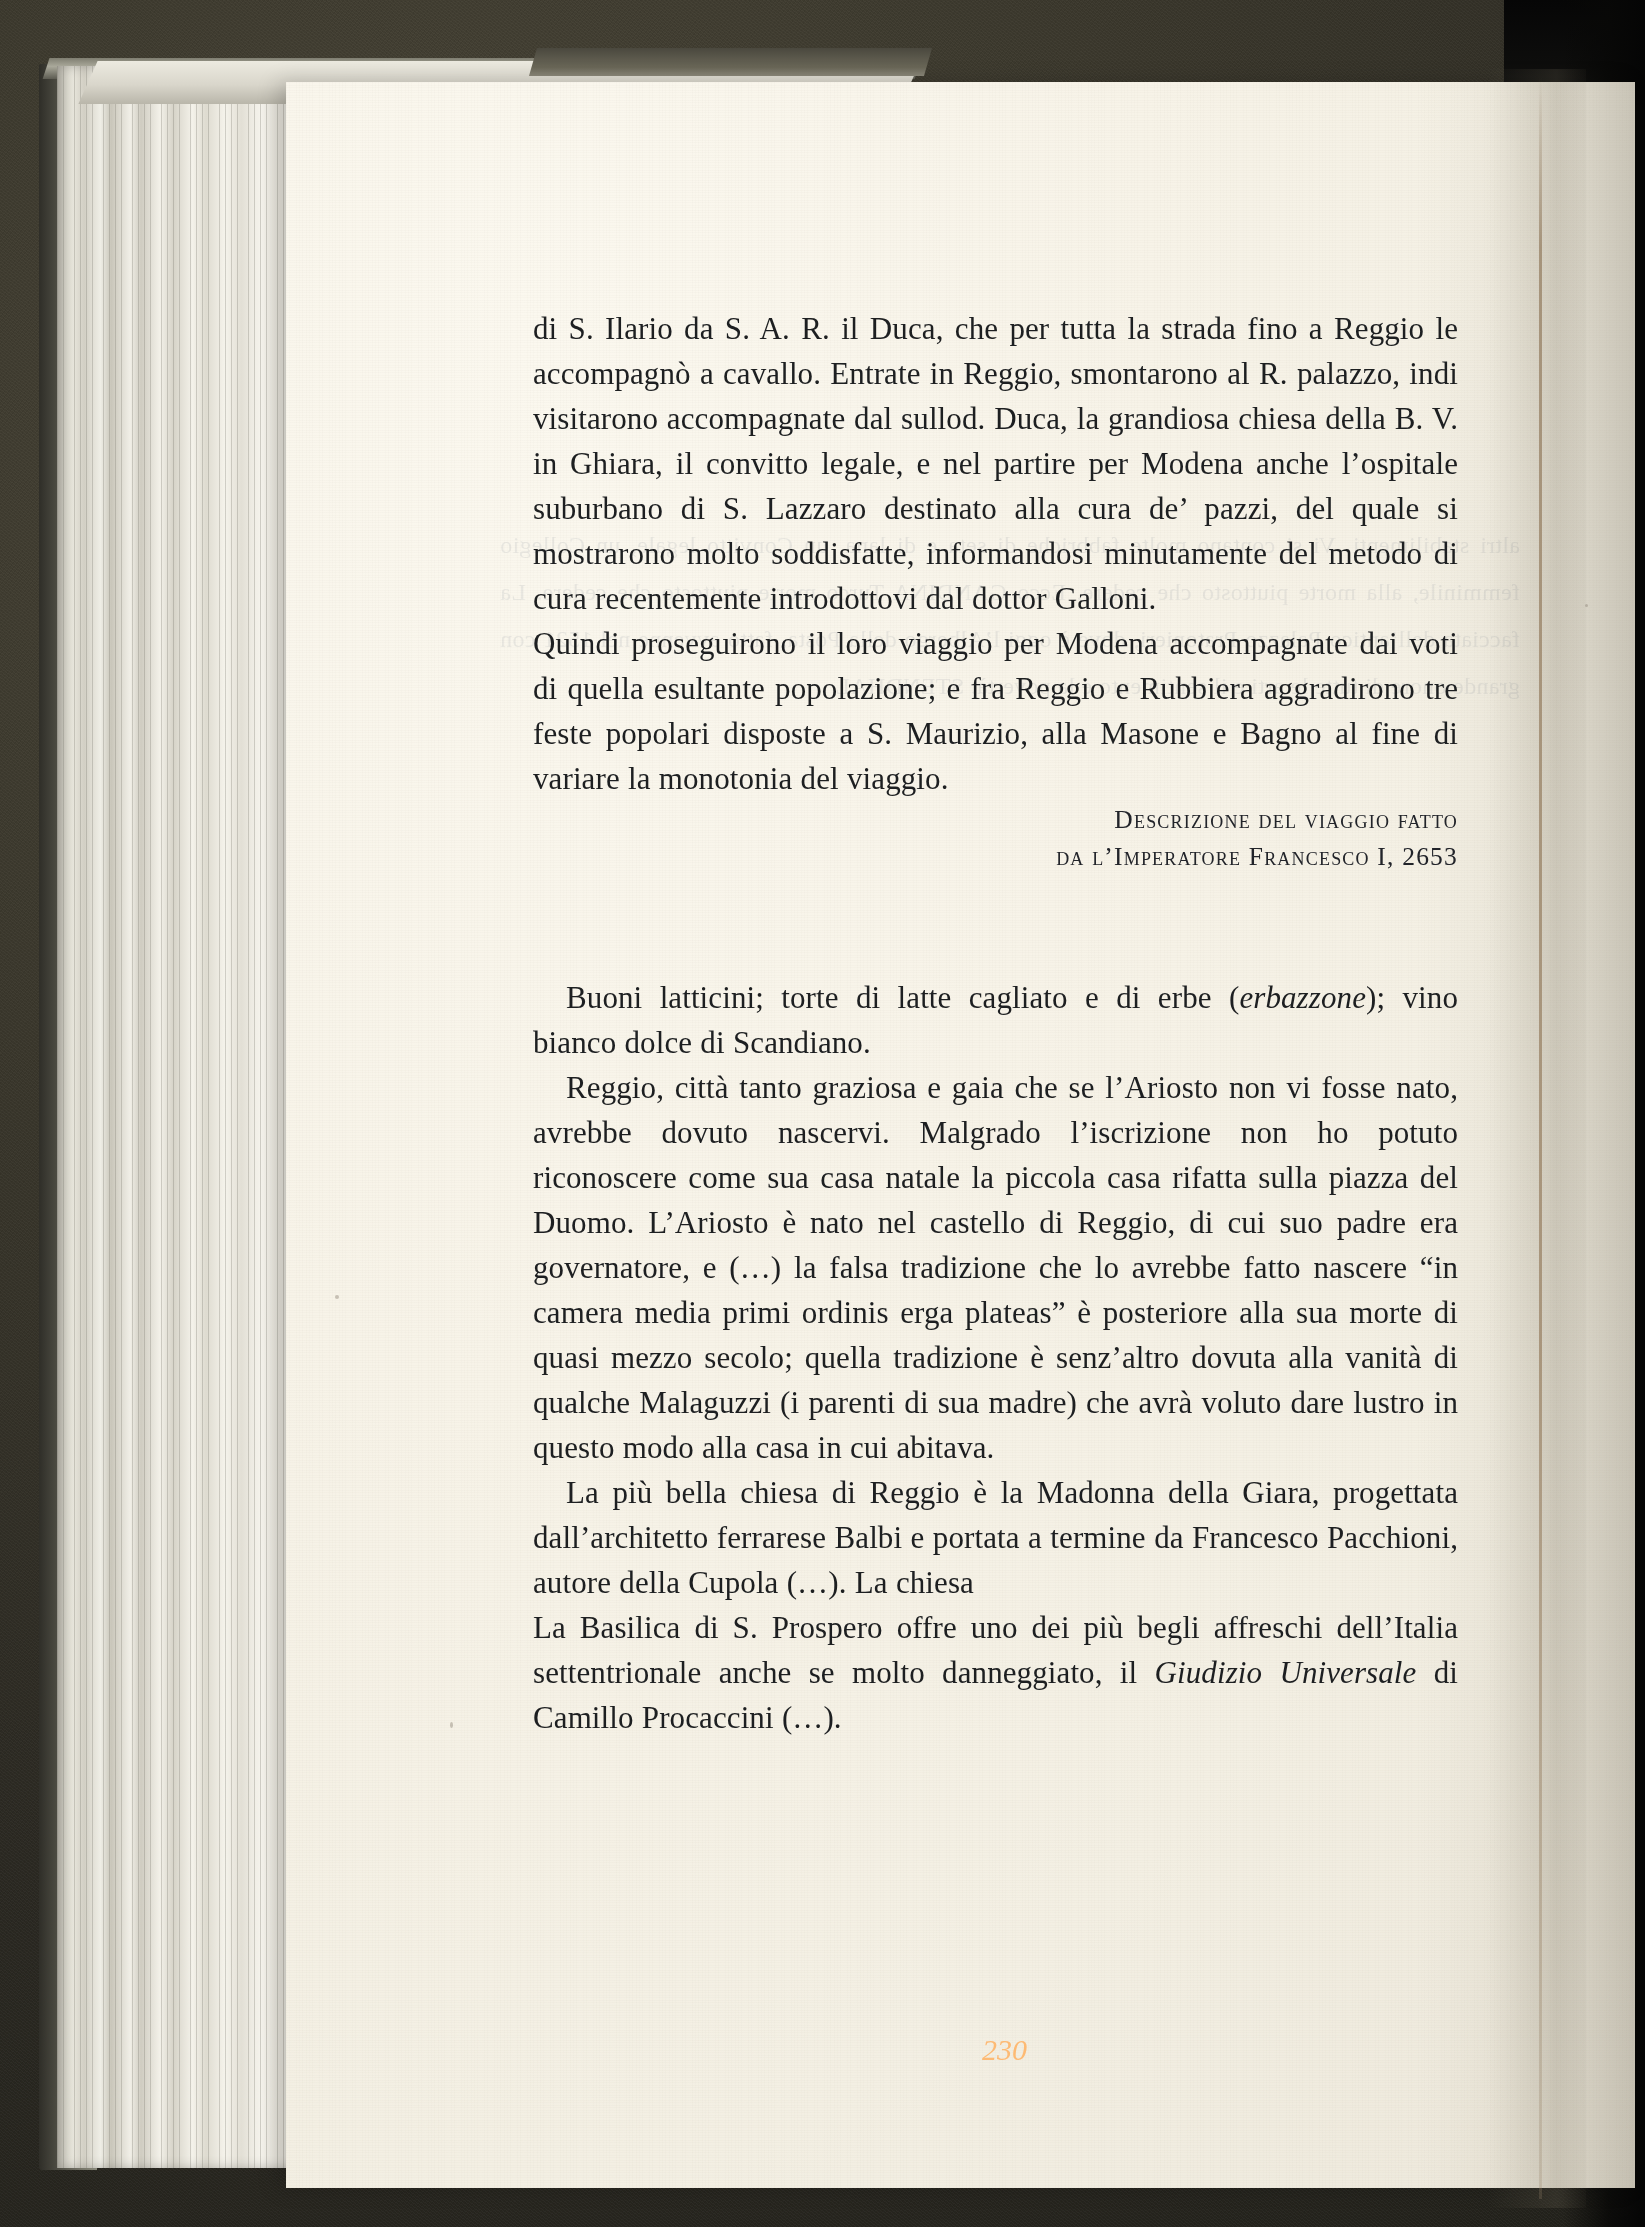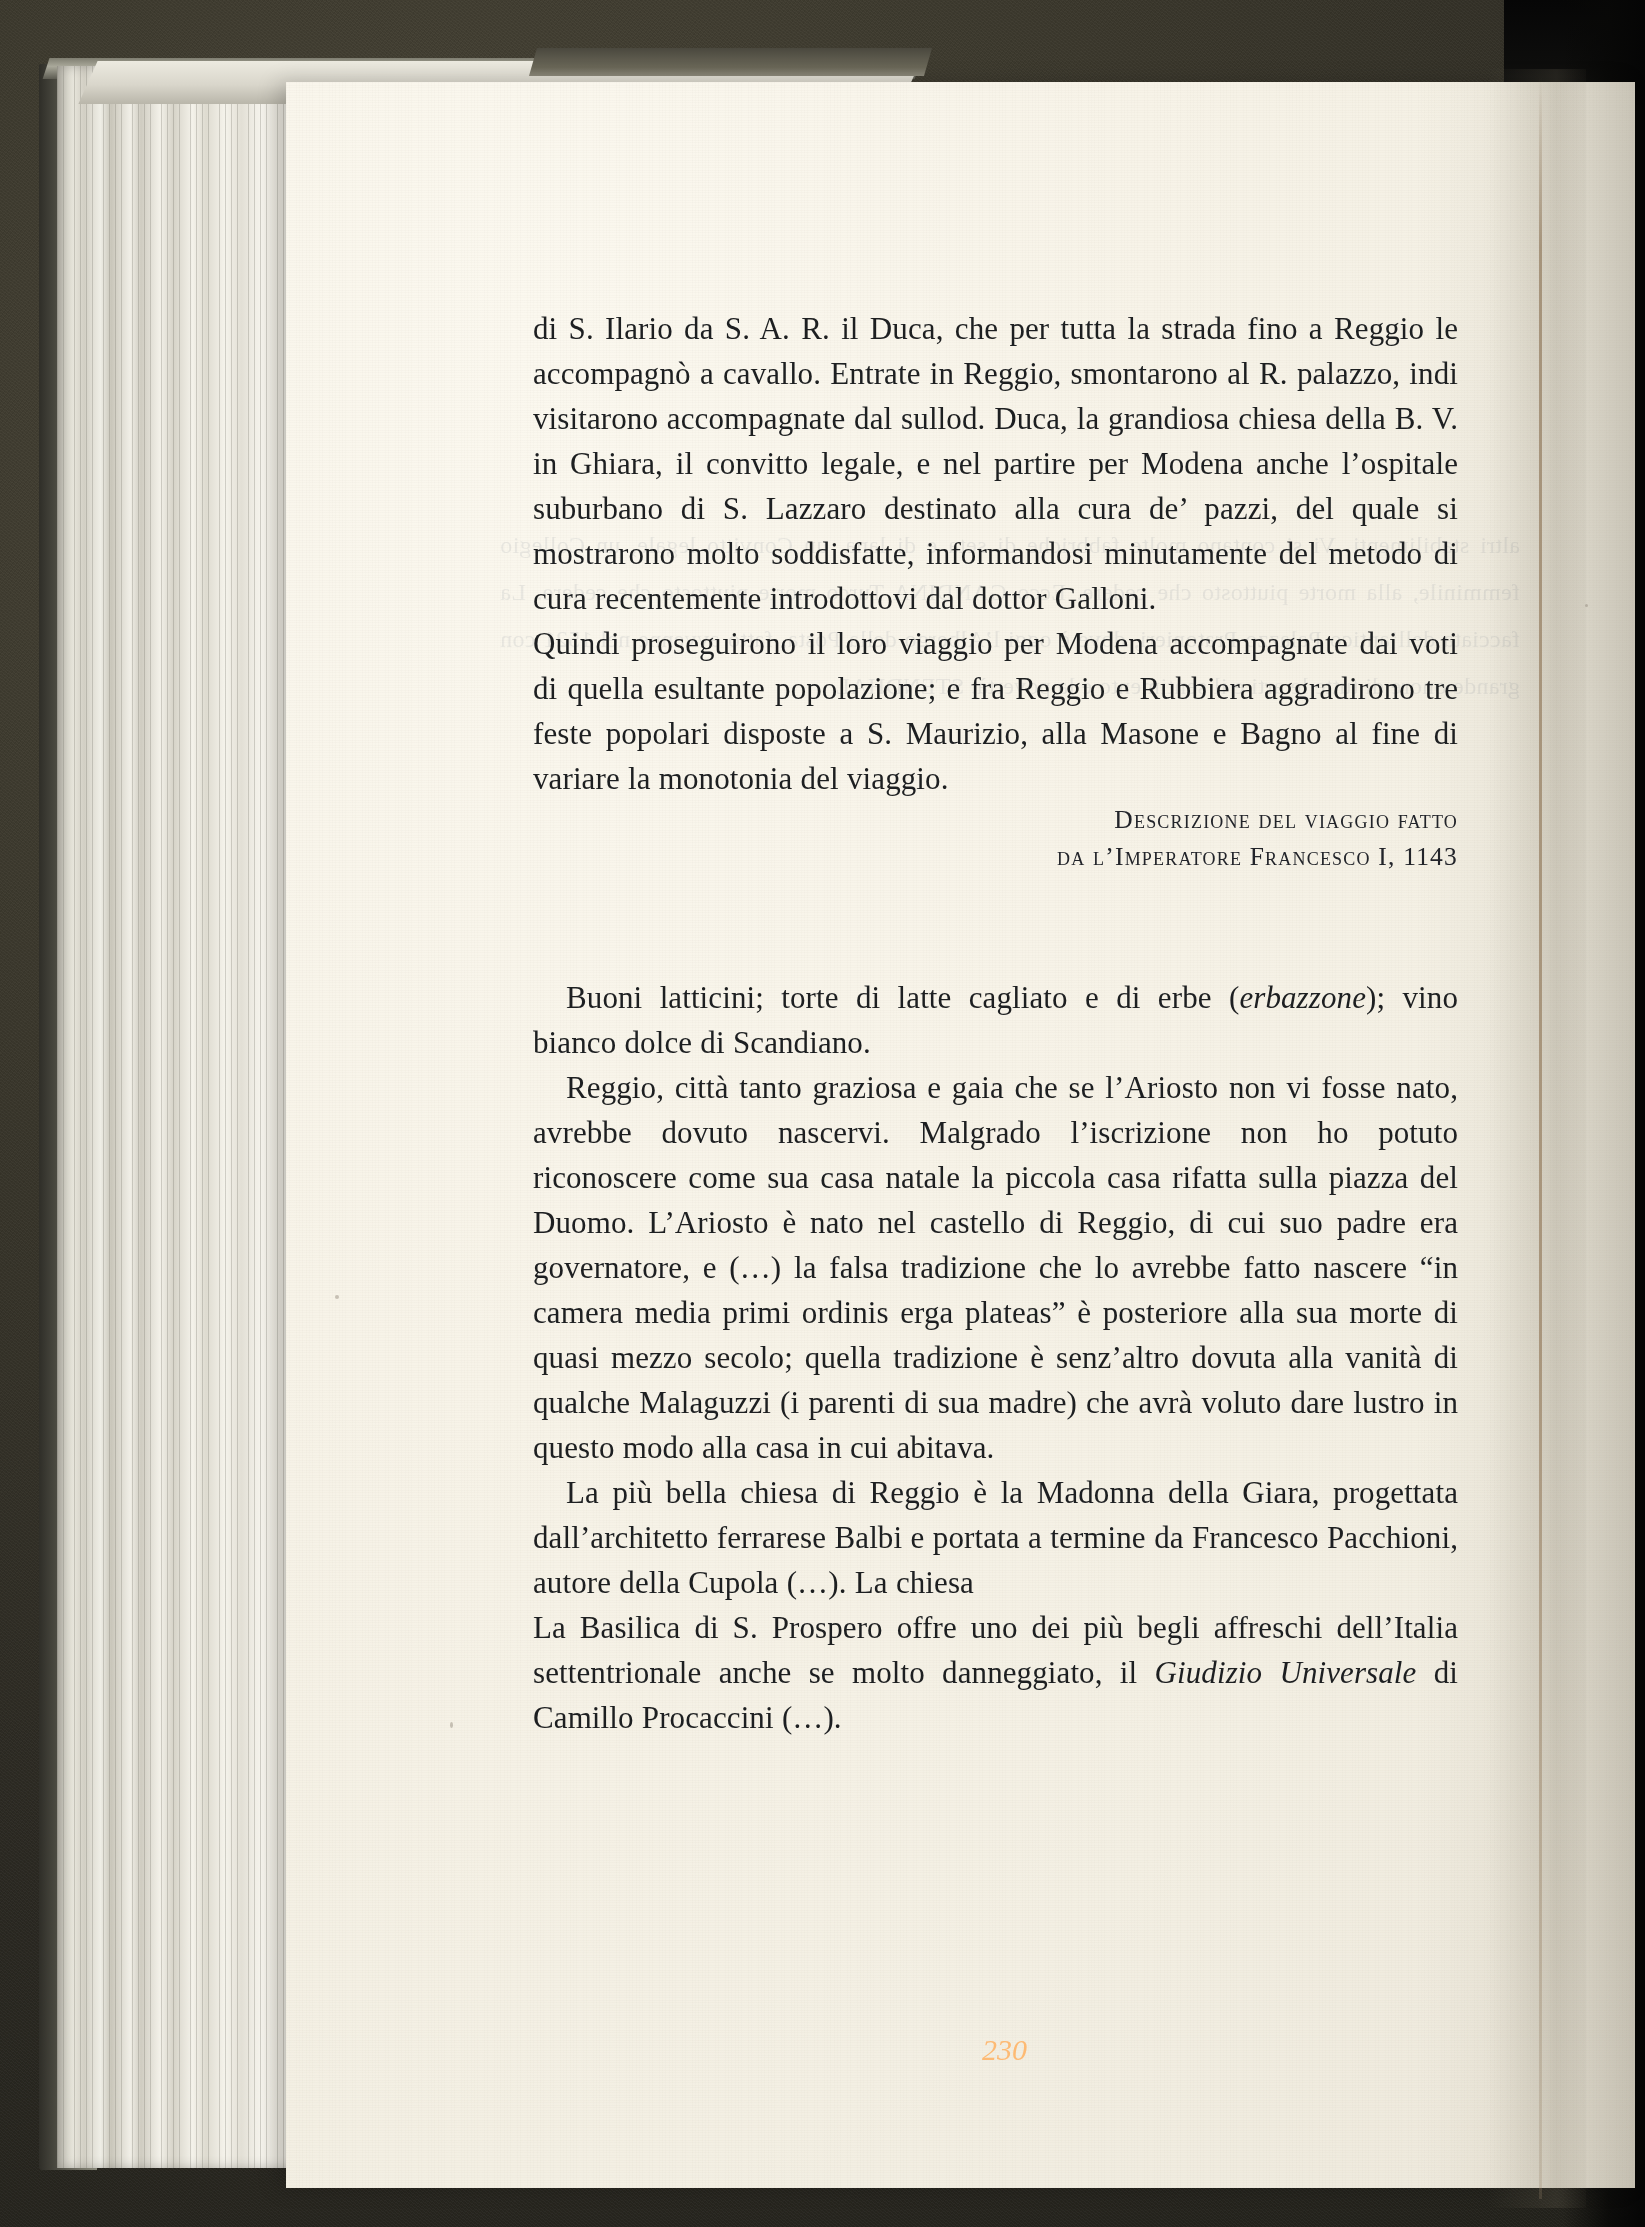--- a/index.html
+++ b/index.html
@@ -172,21 +172,21 @@
   <div id="bleed">altri stabilimenti. Vi si contano molte fabbriche di seta e di lana, un Convitto legale, un Collegio femminile, alla morte piuttosto che cedere. Ecco GANDINA Turco morte piuttosto che cedere. La facciata dell’antico Palazzo Pratonieri, dove è oggi l’Albergo della Posta, fatto avvenne nel 1521 con grande onore di tutte le arti e il sentimento e la povertà. STENDHAL</div>
 
   <div id="type">
 
     <p class="para flush">di S. Ilario da S. A. R. il Duca, che per tutta la strada fino a Reggio le accompagnò a cavallo. Entrate in Reggio, smontarono al R. palazzo, indi visitarono accompagnate dal sullod. Duca, la grandiosa chiesa della B. V. in Ghiara, il convitto legale, e nel partire per Modena anche l’ospitale suburbano di S. Lazzaro destinato alla cura de’ pazzi, del quale si mostrarono molto soddisfatte, informandosi minutamente del metodo di cura recentemente introdottovi dal dottor Galloni.</p>
 
     <p class="para flush">Quindi proseguirono il loro viaggio per Modena accompagnate dai voti di quella esultante popolazione; e fra Reggio e Rubbiera aggradirono tre feste popolari disposte a S. Maurizio, alla Masone e Bagno al fine di variare la monotonia del viaggio.</p>
 
     <div id="rubric">
       <span class="l1 sc">Descrizione del viaggio fatto</span>
-      <span class="l2 sc">da l’Imperatore Francesco I, 1143</span>
+      <span class="l2 sc">da l’Imperatore Francesco I, 2653</span>
     </div>
 
     <div id="section-gap"></div>
 
     <p class="para indent"><span>Buoni latticini; torte di latte cagliato e di erbe (</span><i>erbazzone</i><span>); vino bianco dolce di Scandiano.</span></p>
     <p class="para indent"><span>Reggio, città tanto graziosa e gaia che se l’Ariosto non vi fosse nato, avrebbe dovuto nascervi. Malgrado l’iscrizione non ho potuto riconoscere come sua casa natale la piccola casa rifatta sulla piazza del Duomo. L’Ariosto è nato nel castello di Reggio, di cui suo padre era governatore, e (…) la falsa tradizione che lo avrebbe fatto nascere “in camera media primi ordinis erga plateas” è posteriore alla sua morte di quasi mezzo secolo; quella tradizione è senz’altro dovuta alla vanità di qualche Malaguzzi (i parenti di sua madre) che avrà voluto dare lustro in questo modo alla casa in cui abitava.</span></p>
     <p class="para indent"><span>La più bella chiesa di Reggio è la Madonna della Giara, progettata dall’architetto ferrarese Balbi e portata a termine da Francesco Pacchioni, autore della Cupola (…). La chiesa</span></p>
     <p class="para flush"><span>La Basilica di S. Prospero offre uno dei più begli affreschi dell’Italia settentrionale anche se molto danneggiato, il </span><i>Giudizio Universale</i><span> di Camillo Procaccini (…).</span></p>
 
   </div>

